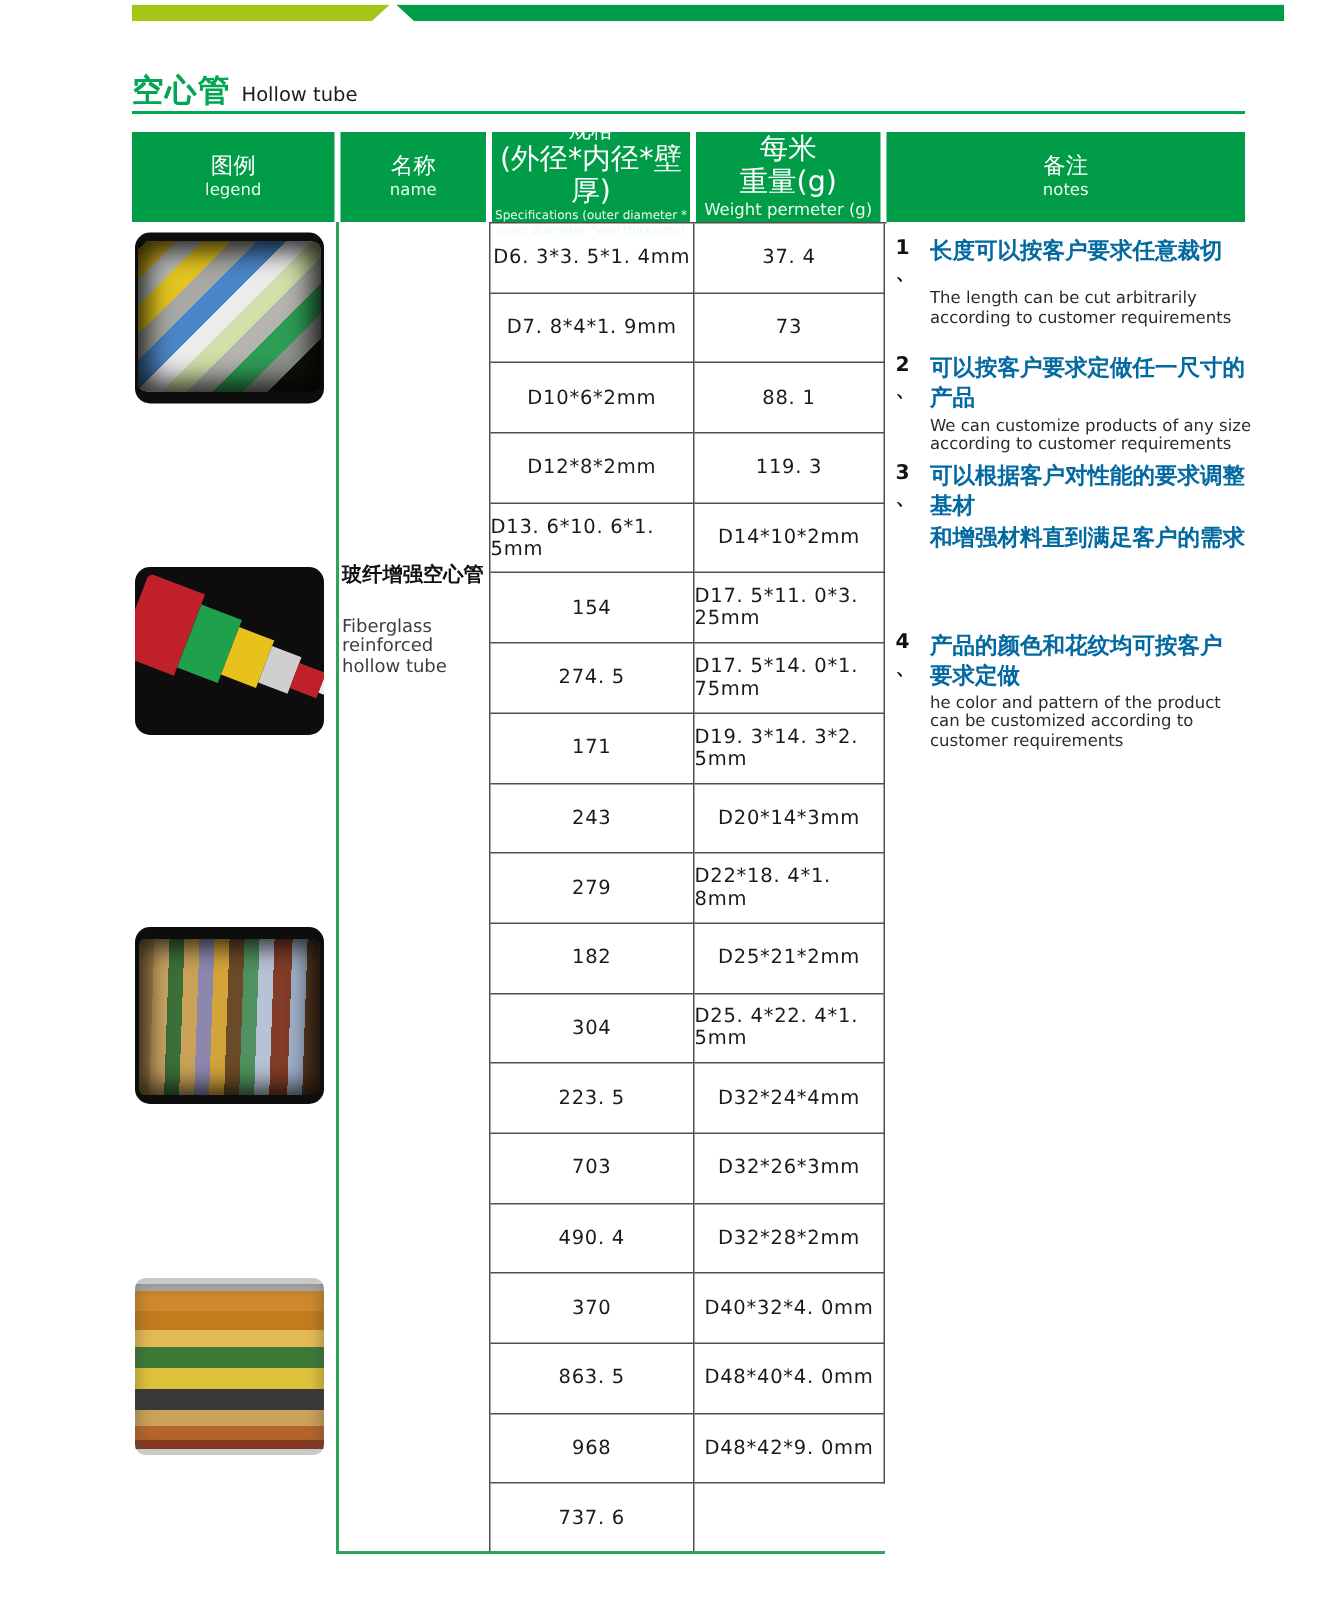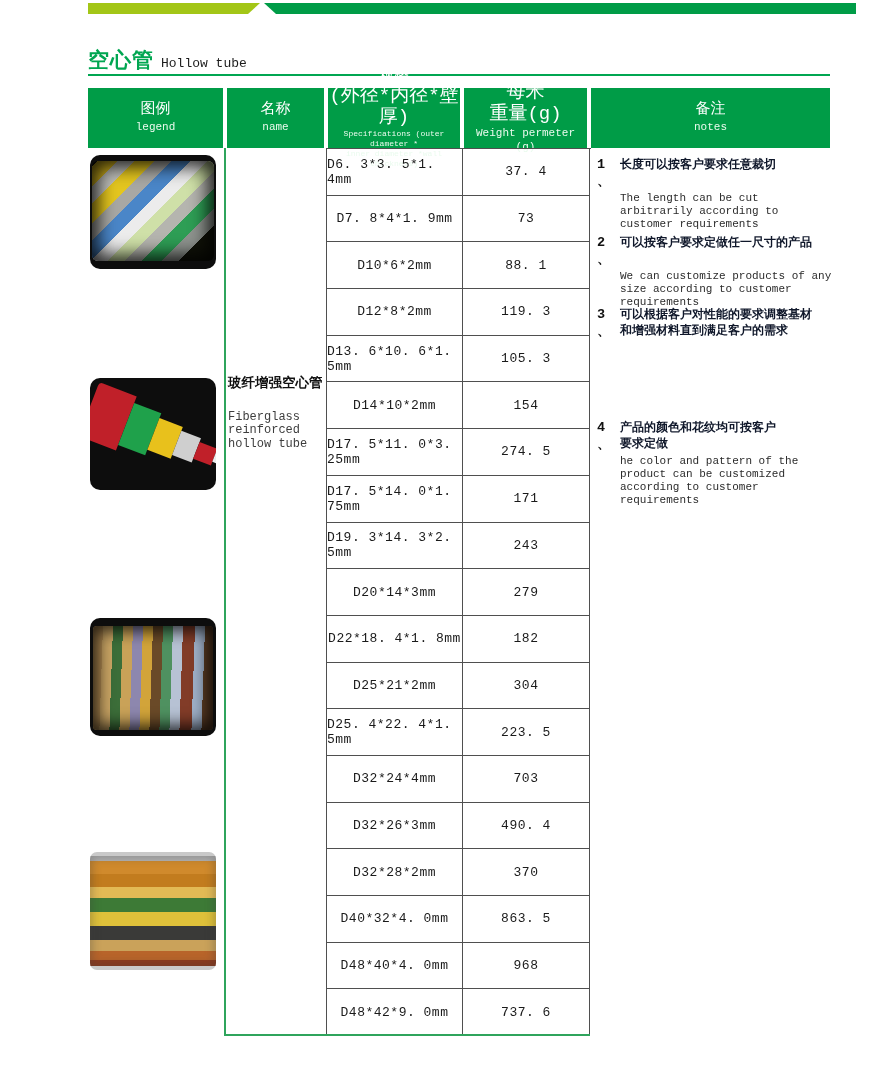--- a/index.html
+++ b/index.html
@@ -1,18 +1,18 @@
 <!DOCTYPE html>
 <html><head>
 <meta charset="utf-8">
 <style>
   * { margin:0; padding:0; box-sizing:border-box; }
   html,body { background:#ffffff; }
   body { font-family:"DejaVu Sans","Liberation Sans",sans-serif; }
-  .page { position:relative; width:896px; height:1065px; background:#fff; overflow:hidden;font-family:Liberation Mono, monospace; }
+  .page { position:relative; width:896px; height:1065px; background:#fff; overflow:hidden; }
 
   
   .topbar-light { position:absolute; left:88px; top:3px; width:172px; height:11px; background:#a3c617;
     clip-path:polygon(0 0,100% 0,calc(100% - 12px) 100%,0 100%); }
   .topbar-dark { position:absolute; left:264px; top:3px; width:592px; height:11px; background:#009c47;
     clip-path:polygon(0 0,100% 0,100% 100%,12px 100%); }
 
   
   .title { position:absolute; left:88px; top:46px; white-space:nowrap; }
   .t-zh { color:#00a651; font-size:21px; font-weight:bold; letter-spacing:1px; }
@@ -46,21 +46,21 @@
     border-top:1px solid #4f4f4f; border-left:1px solid #4f4f4f; }
   .cell { border-right:1px solid #4f4f4f; border-bottom:1px solid #4f4f4f;
     display:flex; align-items:center; justify-content:center;
     font-size:13px; color:#1a1a1a; letter-spacing:0.5px; }
 
   
   .notes { position:absolute; left:597px; top:148px; width:240px; }
   .note { position:absolute; left:0; width:240px; }
   .note-row { display:flex; }
   .note-num { font-size:13.5px; font-weight:bold; color:#111; width:23px; flex:none; }
-  .note-zh { font-size:12px; font-weight:bold; color:#0f172a; line-height:1.35; white-space:pre-line; }
+  .note-zh { font-size:15px; font-weight:bold; color:#0369a1; line-height:1.35; white-space:pre-line; }
   .note-en { font-size:11px; color:#2b2b2b; line-height:1.18; margin-left:23px; margin-top:2px; width:215px; }
 
   
   .photo { position:absolute; left:90px; width:126px; border-radius:10px; overflow:hidden; background:#0d0d0d; }
   .photo-inner { position:absolute; inset:0; }
   .p1 { top:155px; height:114px; }
   .p1 .photo-inner { inset:6px 2px 8px 2px; border-radius:6px;
     background:linear-gradient(135deg,
       #101208 0 4px,#d8b71e 4px 18px,#bdbdb8 18px 30px,#e4c61f 30px 44px,#a8a8a4 44px 56px,
       #4a86c8 56px 70px,#ececec 70px 82px,#cfe0a8 82px 94px,#b5b5af 94px 106px,
@@ -164,21 +164,20 @@
     <div class="cell spec">D7. 8*4*1. 9mm</div>
     <div class="cell wt">73</div>
 
     <div class="cell spec">D10*6*2mm</div>
     <div class="cell wt">88. 1</div>
 
     <div class="cell spec">D12*8*2mm</div>
     <div class="cell wt">119. 3</div>
 
     <div class="cell spec">D13. 6*10. 6*1. 5mm</div>
-    <div class="cell wt">105. 3</div>
 
     <div class="cell spec">D14*10*2mm</div>
     <div class="cell wt">154</div>
 
     <div class="cell spec">D17. 5*11. 0*3. 25mm</div>
     <div class="cell wt">274. 5</div>
 
     <div class="cell spec">D17. 5*14. 0*1. 75mm</div>
     <div class="cell wt">171</div>
 

